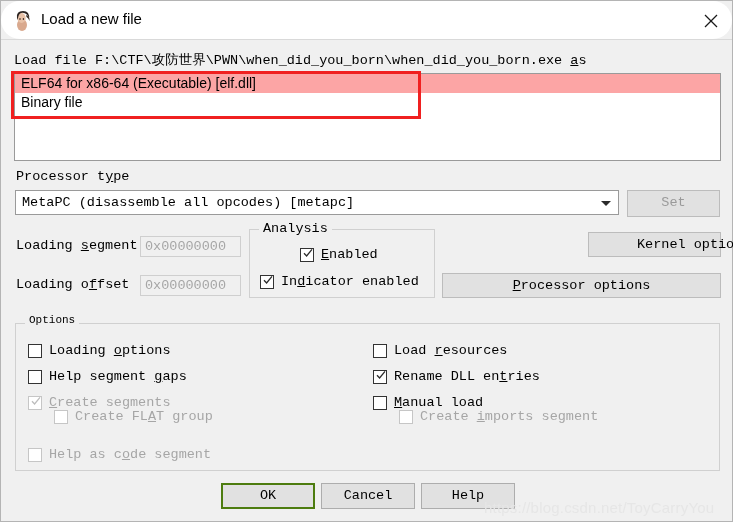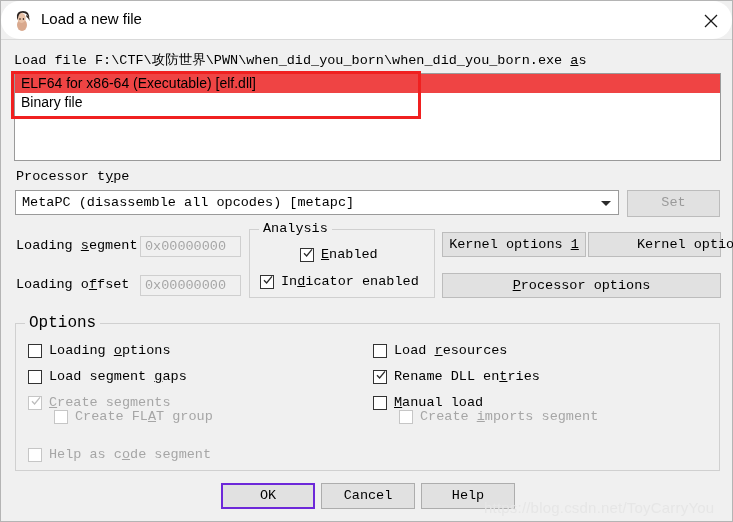--- a/index.html
+++ b/index.html
@@ -247,21 +247,21 @@
     left: 14px; top: 322px;
     width: 705px; height: 148px;
     border: 1px solid #d0d0d0;
     box-sizing: border-box;
   }
   #options-title {
     position: absolute;
     left: 24px; top: 313px;
     background: #f0f0f0;
     padding: 0 4px;
-    font-size: 16px;
+    font-size: 11px;
   }
 
   .optcb-left  { left: 27px; }
   .optcb-right { left: 372px; }
   .r0 { top: 342px; }
   .r1 { top: 368px; }
   .r2 { top: 394px; }
   .r3 { top: 408px; margin-left: 26px; }
   .r4 { top: 446px; }
 
@@ -273,21 +273,21 @@
     border: 1px solid #adadad;
     box-sizing: border-box;
     font-size: 13.5px;
     text-align: center;
     line-height: 24px;
     cursor: pointer;
     color: #000;
   }
   #ok-btn {
     left: 220px; top: 482px; width: 94px;
-    border: 2px solid #6d28d9;
+    border: 2px solid #4d7c0f;
     line-height: 22px;
   }
   #cancel-btn { left: 320px; top: 482px; width: 94px; }
   #help-btn   { left: 420px; top: 482px; width: 94px; }
 
   
   #watermark {
     position: absolute;
     left: 483px; top: 498px;
     font-family: "Liberation Sans", "DejaVu Sans", sans-serif;
@@ -322,21 +322,21 @@
       </svg>
     </div>
   </div>
   <div id="titlebar-sep"></div>
 
   <div id="loadfile-label">
     <span>Load file </span><span>F:\CTF\攻防世界\PWN\when_did_you_born\when_did_you_born.exe</span><span> </span><span class="mn">a</span><span>s</span>
   </div>
 
   <div id="format-list">
-    <div class="fmt-row selected" style="background: #ef4444;">ELF64 for x86-64 (Executable) [elf.dll]</div>
+    <div class="fmt-row selected" style="background: #fca5a5;">ELF64 for x86-64 (Executable) [elf.dll]</div>
     <div class="fmt-row">Binary file</div>
   </div>
   <div id="annot-rect" style="border-color: rgb(240, 32, 32);"></div>
 
   <div id="proc-label">
     <span>Processor t</span><span class="mn">y</span><span>pe</span>
   </div>
   <div id="proc-combo">
     <div id="proc-combo-text">MetaPC (disassemble all opcodes) [metapc]</div>
     <div id="proc-combo-arrow"></div>
@@ -370,40 +370,37 @@
     <span class="cbbox">
         <svg class="tick" viewBox="0 0 12 12">
           <polyline points="2,6.2 4.6,9 10,2.4" fill="none" stroke="#2b2b2b" stroke-width="1.3"></polyline>
         </svg>
       </span>
     <span class="cbtext">
       <span>In</span><span class="mn">d</span><span>icator enabled</span>
     </span>
   </div>
 
-  <div id="kernel1" class="optbtn">
-    <span>Kernel options </span><span class="mn">1</span><span></span>
-  </div>
   <div id="kernel2" class="optbtn">
     <span>Kernel options </span><span class="mn">2</span><span></span>
   </div>
   <div id="procopts" class="optbtn">
     <span></span><span class="mn">P</span><span>rocessor options</span>
   </div>
 
   <div id="options-group"></div>
   <div id="options-title">Options</div>
 
   <div class="cbrow optcb-left r0" id="opt-l0">
       <span class="cbbox"></span>
       <span class="cbtext"><span>Loading </span><span class="mn">o</span><span>ptions</span></span>
     </div>
   <div class="cbrow optcb-left r1" id="opt-l1">
       <span class="cbbox"></span>
-      <span class="cbtext"><span>Load segment </span><span class="mn">g</span><span>aps</span></span>
+      <span class="cbtext"><span>Help segment </span><span class="mn">g</span><span>aps</span></span>
     </div>
   <div class="cbrow optcb-left r2 disabled" id="opt-l2">
       <span class="cbbox">
         <svg class="tick" viewBox="0 0 12 12">
           <polyline points="2,6.2 4.6,9 10,2.4" fill="none" stroke="#bdbdbd" stroke-width="1.3"></polyline>
         </svg>
       </span>
       <span class="cbtext"><span></span><span class="mn">C</span><span>reate segments</span></span>
     </div>
   <div class="cbrow optcb-left r3 disabled" id="opt-l3">

